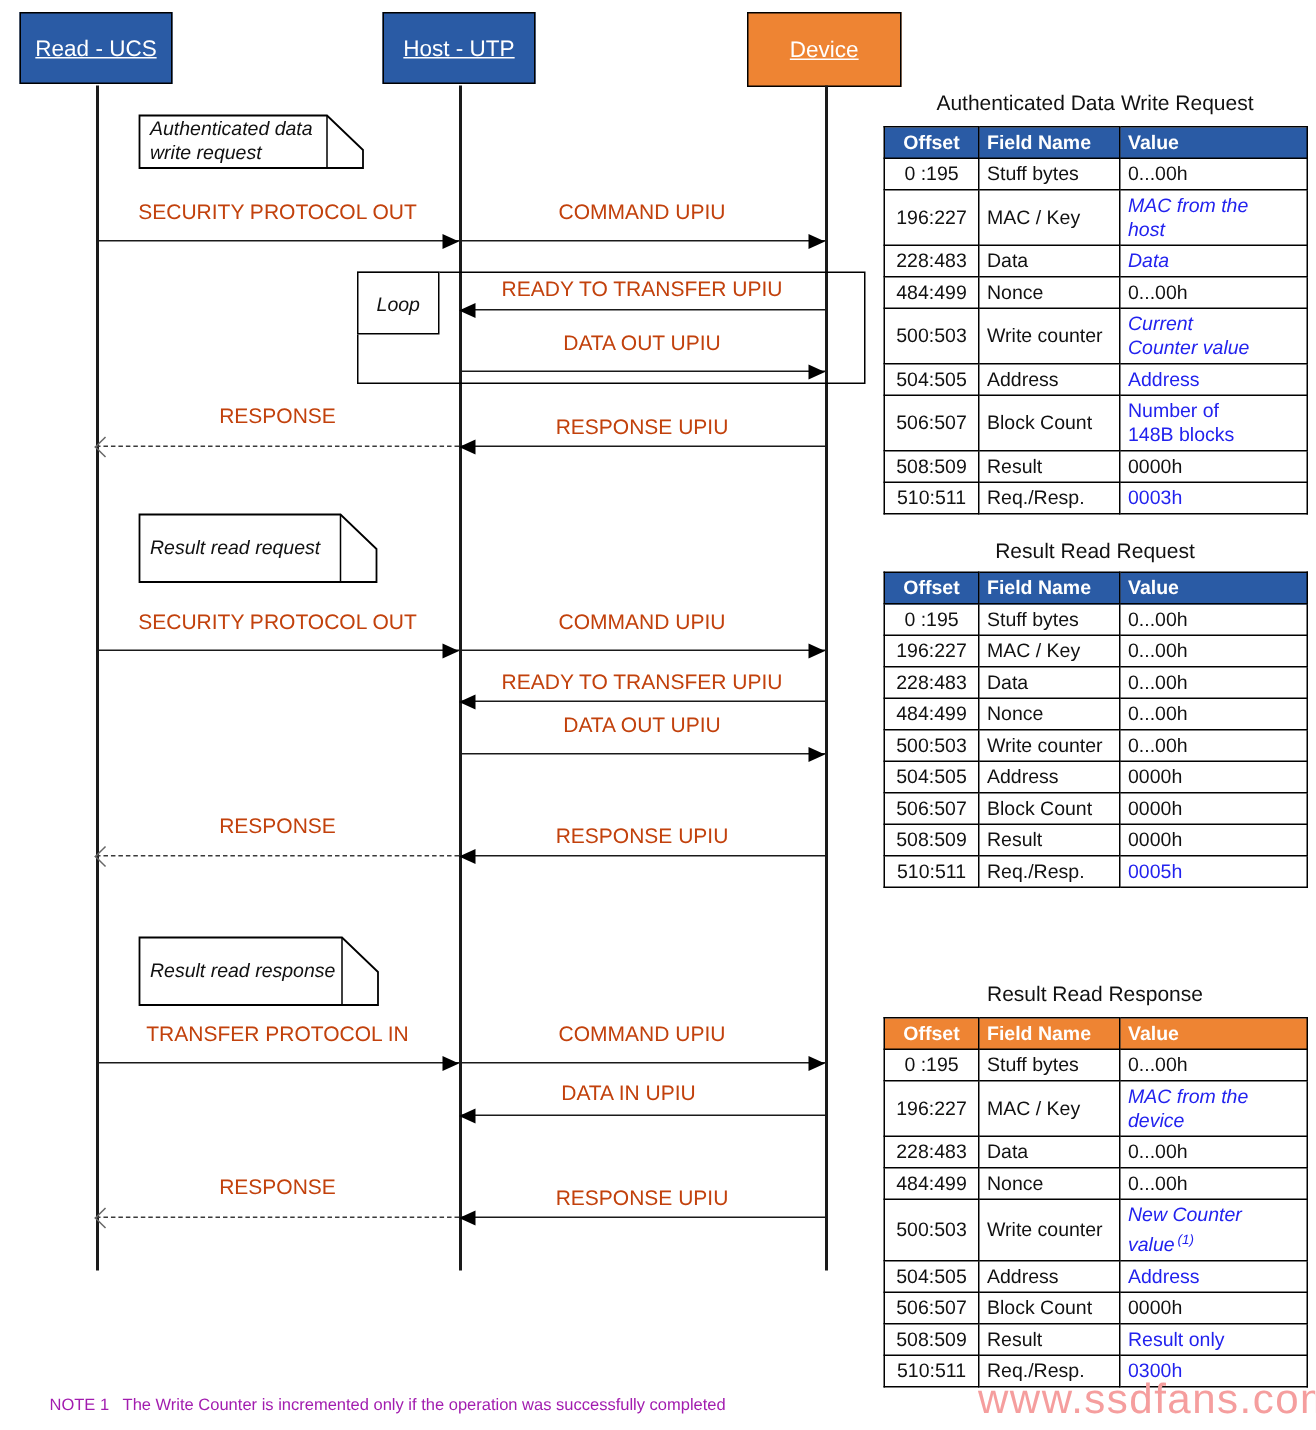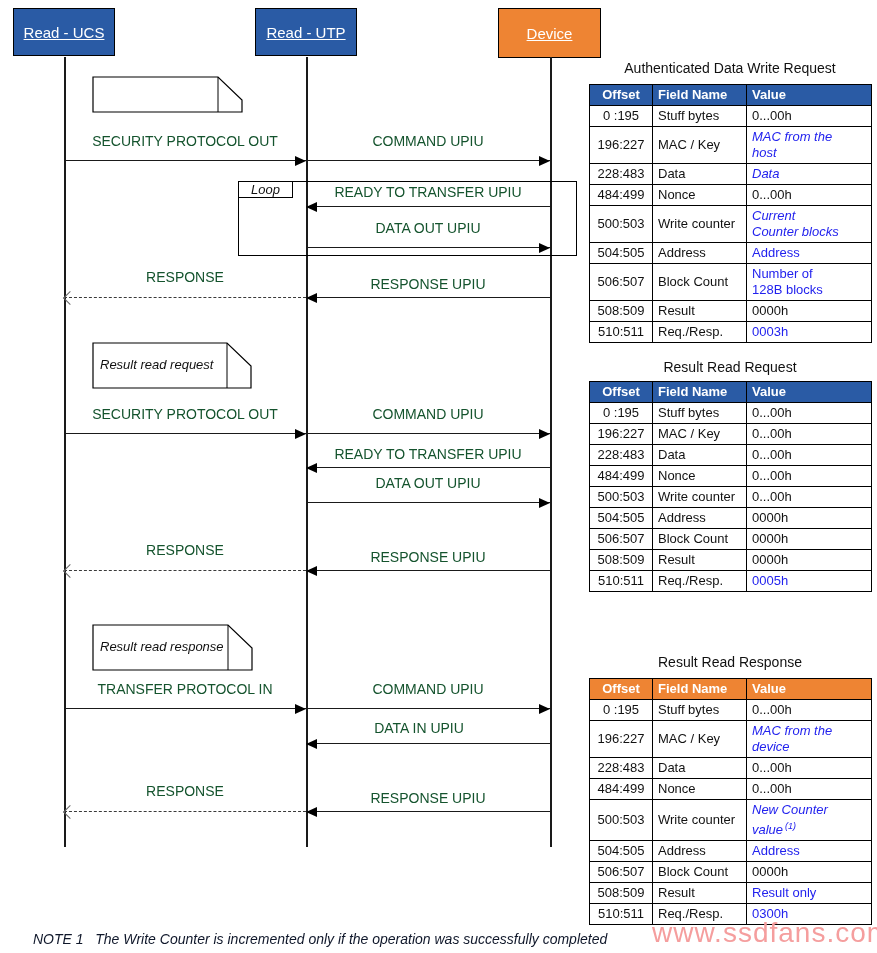--- a/index.html
+++ b/index.html
@@ -2,64 +2,66 @@
 <html><head>
 <meta charset="utf-8">
 <style>
   html,body{margin:0;padding:0;background:#fff;}
   .canvas{position:relative;width:877px;height:953px;background:#ffffff;
           font-family:"Liberation Sans",sans-serif;color:#111;overflow:hidden;}
   .abs{position:absolute;}
   .actor{display:flex;align-items:center;justify-content:center;color:#fff;
          text-decoration:underline;font-size:15px;border:1px solid #000;box-sizing:border-box;}
   .lifeline{width:1.6px;background:#1a1a1a;}
-  .msg-label{text-align:center;font-size:14px;line-height:16px;white-space:nowrap;color:#14532d;}
+  .msg-label{text-align:center;font-size:14px;line-height:16px;white-space:nowrap;color:#c2410c;}
   .msg-line{height:0;border-top:1.6px solid #1a1a1a;}
   .msg-line.dashed{border-top:1.4px dashed #3a3a3a;}
   .head{width:0;height:0;border-top:5px solid transparent;border-bottom:5px solid transparent;}
   .head.right{border-left:11px solid #000;}
   .head.left{border-right:11px solid #000;}
   .chev{width:9px;height:9px;border-left:1.6px solid #666;border-bottom:1.6px solid #666;
         transform:rotate(45deg);transform-origin:center;}
   .note-text{font-style:italic;font-size:13px;line-height:16px;white-space:pre-line;}
   .loop-frame{border:1px solid #000;box-sizing:border-box;}
   .loop-label{border:1px solid #000;box-sizing:border-box;font-style:italic;font-size:13px;
               display:flex;align-items:center;justify-content:center;background:#fff;}
   .tbl{border-collapse:collapse;table-layout:fixed;font-size:13px;background:#fff;}
   .tbl th,.tbl td{border:1px solid #000;padding:2px 5px;line-height:16px;vertical-align:middle;}
   .tbl th{color:#fff;text-align:left;font-weight:bold;}
   .tbl th.c0,.tbl td.c0{text-align:center;padding:2px 2px;}
   .tbl td.c2{white-space:pre-line;}
   .v-blue{color:#2222EE;}
   .v-blue-italic{color:#2222EE;font-style:italic;}
   .tbl td sup{font-size:9px;margin-left:2px;}
   .tbl-title{font-size:14px;text-align:center;color:#111;}
-  .footer-note{font-size:14px;white-space:pre;color:#0f172a;font-style:italic;}
+  .footer-note{font-size:11px;white-space:pre;color:#a21caf;}
   .watermark{font-size:28px;color:#F59E9E;white-space:nowrap;letter-spacing:1px;}
 </style>
 </head>
 <body>
 
 <div class="canvas" id="canvas">
   <div id="actors-layer" class="abs" style="left:0;top:0;">
       <div class="abs actor" style="left: 13px; top: 8px; width: 102px; height: 48px; background: rgb(42, 91, 165);">Read - UCS</div>
       <div class="abs lifeline" style="left: 64px; top: 57px; height: 790px;"></div>
-      <div class="abs actor" style="left: 255px; top: 8px; width: 102px; height: 48px; background: rgb(42, 91, 165);">Read - UTP</div>
+      <div class="abs actor" style="left: 255px; top: 8px; width: 102px; height: 48px; background: rgb(42, 91, 165);">Host - UTP</div>
       <div class="abs lifeline" style="left: 306px; top: 57px; height: 790px;"></div>
       <div class="abs actor" style="left: 498px; top: 8px; width: 103px; height: 50px; background: rgb(238, 132, 51);">Device</div>
       <div class="abs lifeline" style="left: 550px; top: 57px; height: 790px;"></div>
     </div>
   <div id="diagram-layer" class="abs" style="left:0;top:0;">
       <div class="abs loop-frame" style="left: 238px; top: 181px; width: 339px; height: 75px;"></div>
-      <div class="abs loop-label" style="left: 238px; top: 181px; width: 55px; height: 17px;">Loop</div>
+      <div class="abs loop-label" style="left: 238px; top: 181px; width: 55px; height: 42px;">Loop</div>
       <div class="abs" style="left: 92px; top: 76px; width: 152px; height: 38px;">
         <svg width="152" height="38" style="position: absolute; left: 0px; top: 0px;">
           <polygon points="1,1 126,1 150,24 150,36 1,36" fill="#fff" stroke="#000" stroke-width="1.2"></polygon>
           <line x1="126" y1="1" x2="126" y2="36" stroke="#000" stroke-width="1"></line>
         </svg>
+        <div class="abs note-text" style="left: 8px; top: 0px; width: 116px; height: 36px; display: flex; align-items: center;">Authenticated data
+write request</div>
       </div>
       <div class="abs" style="left: 92px; top: 342px; width: 161px; height: 48px;">
         <svg width="161" height="48" style="position: absolute; left: 0px; top: 0px;">
           <polygon points="1,1 135,1 159,24 159,46 1,46" fill="#fff" stroke="#000" stroke-width="1.2"></polygon>
           <line x1="135" y1="1" x2="135" y2="46" stroke="#000" stroke-width="1"></line>
         </svg>
         <div class="abs note-text" style="left: 8px; top: 0px; width: 125px; height: 46px; display: flex; align-items: center;">Result read request</div>
       </div>
       <div class="abs" style="left: 92px; top: 624px; width: 162px; height: 48px;">
         <svg width="162" height="48" style="position: absolute; left: 0px; top: 0px;">
@@ -154,32 +156,32 @@
           </tr>
           <tr>
             <td class="c0">484:499</td>
             <td class="c1">Nonce</td>
             <td class="c2">0...00h</td>
           </tr>
           <tr>
             <td class="c0">500:503</td>
             <td class="c1">Write counter</td>
             <td class="c2 v-blue-italic">Current
-Counter blocks</td>
+Counter value</td>
           </tr>
           <tr>
             <td class="c0">504:505</td>
             <td class="c1">Address</td>
             <td class="c2 v-blue">Address</td>
           </tr>
           <tr>
             <td class="c0">506:507</td>
             <td class="c1">Block Count</td>
             <td class="c2 v-blue">Number of
-128B blocks</td>
+148B blocks</td>
           </tr>
           <tr>
             <td class="c0">508:509</td>
             <td class="c1">Result</td>
             <td class="c2">0000h</td>
           </tr>
           <tr>
             <td class="c0">510:511</td>
             <td class="c1">Req./Resp.</td>
             <td class="c2 v-blue">0003h</td>

